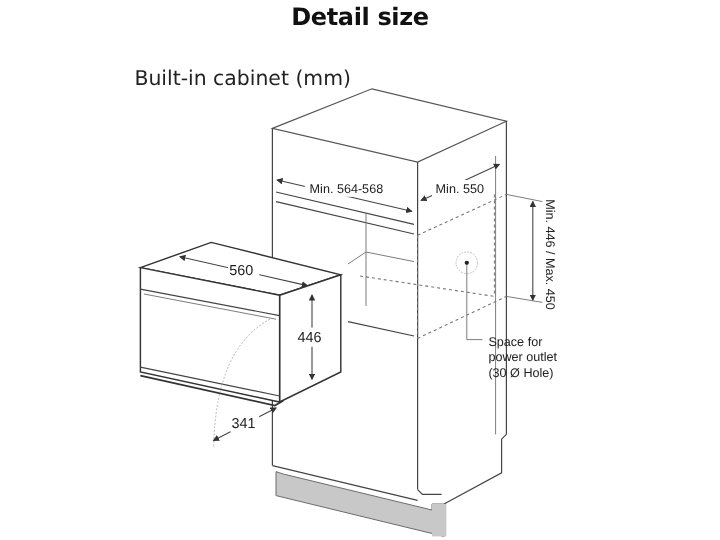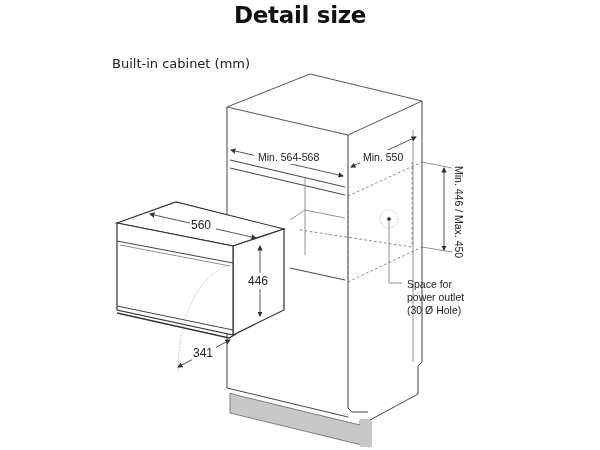--- a/index.html
+++ b/index.html
@@ -1,18 +1,18 @@
 <!DOCTYPE html>
 <html><head>
   <meta charset="utf-8">
   <style>
     html, body { margin: 0; padding: 0; background: #ffffff; }
     body { width: 600px; height: 450px; position: relative; overflow: hidden; font-family: "DejaVu Sans", sans-serif; }
-    .title { position: absolute; left: 0; top: 2px; width: 600px; text-align: center; font-family: "DejaVu Sans", sans-serif; font-weight: bold; font-size: 23px; color: #111; letter-spacing: -0.3px; }
-    .subtitle { position: absolute; left: 112px; top: 56px; font-family: "DejaVu Sans", sans-serif; font-size: 13px; color: #222; }
+    .title { position: absolute; left: 0; top: 2px; width: 600px; text-align: center; font-family: "DejaVu Sans", sans-serif; font-weight: bold; font-size: 20px; color: #111; letter-spacing: -0.3px; }
+    .subtitle { position: absolute; left: 112px; top: 56px; font-family: "DejaVu Sans", sans-serif; font-size: 17px; color: #222; }
     svg { position: absolute; left: 0; top: 0; }
     .lbl { font-family: "Liberation Sans", sans-serif; fill: #222; }
     .lbl-sm { font-size: 10.5px; }
     .lbl-md { font-size: 12px; }
     .ln { stroke: #444; stroke-width: 1; fill: none; }
     .ln-thin { stroke: #777; stroke-width: 0.8; fill: none; }
     .ln-dark { stroke: #333; stroke-width: 1.4; fill: none; }
     .dash { stroke: #777; stroke-width: 0.9; stroke-dasharray: 2.5 2.5; fill: none; }
     .dim { stroke: #444; stroke-width: 0.9; fill: none; }
     .arc { stroke: #aaa; stroke-width: 0.8; stroke-dasharray: 1.5 1.5; fill: none; }

